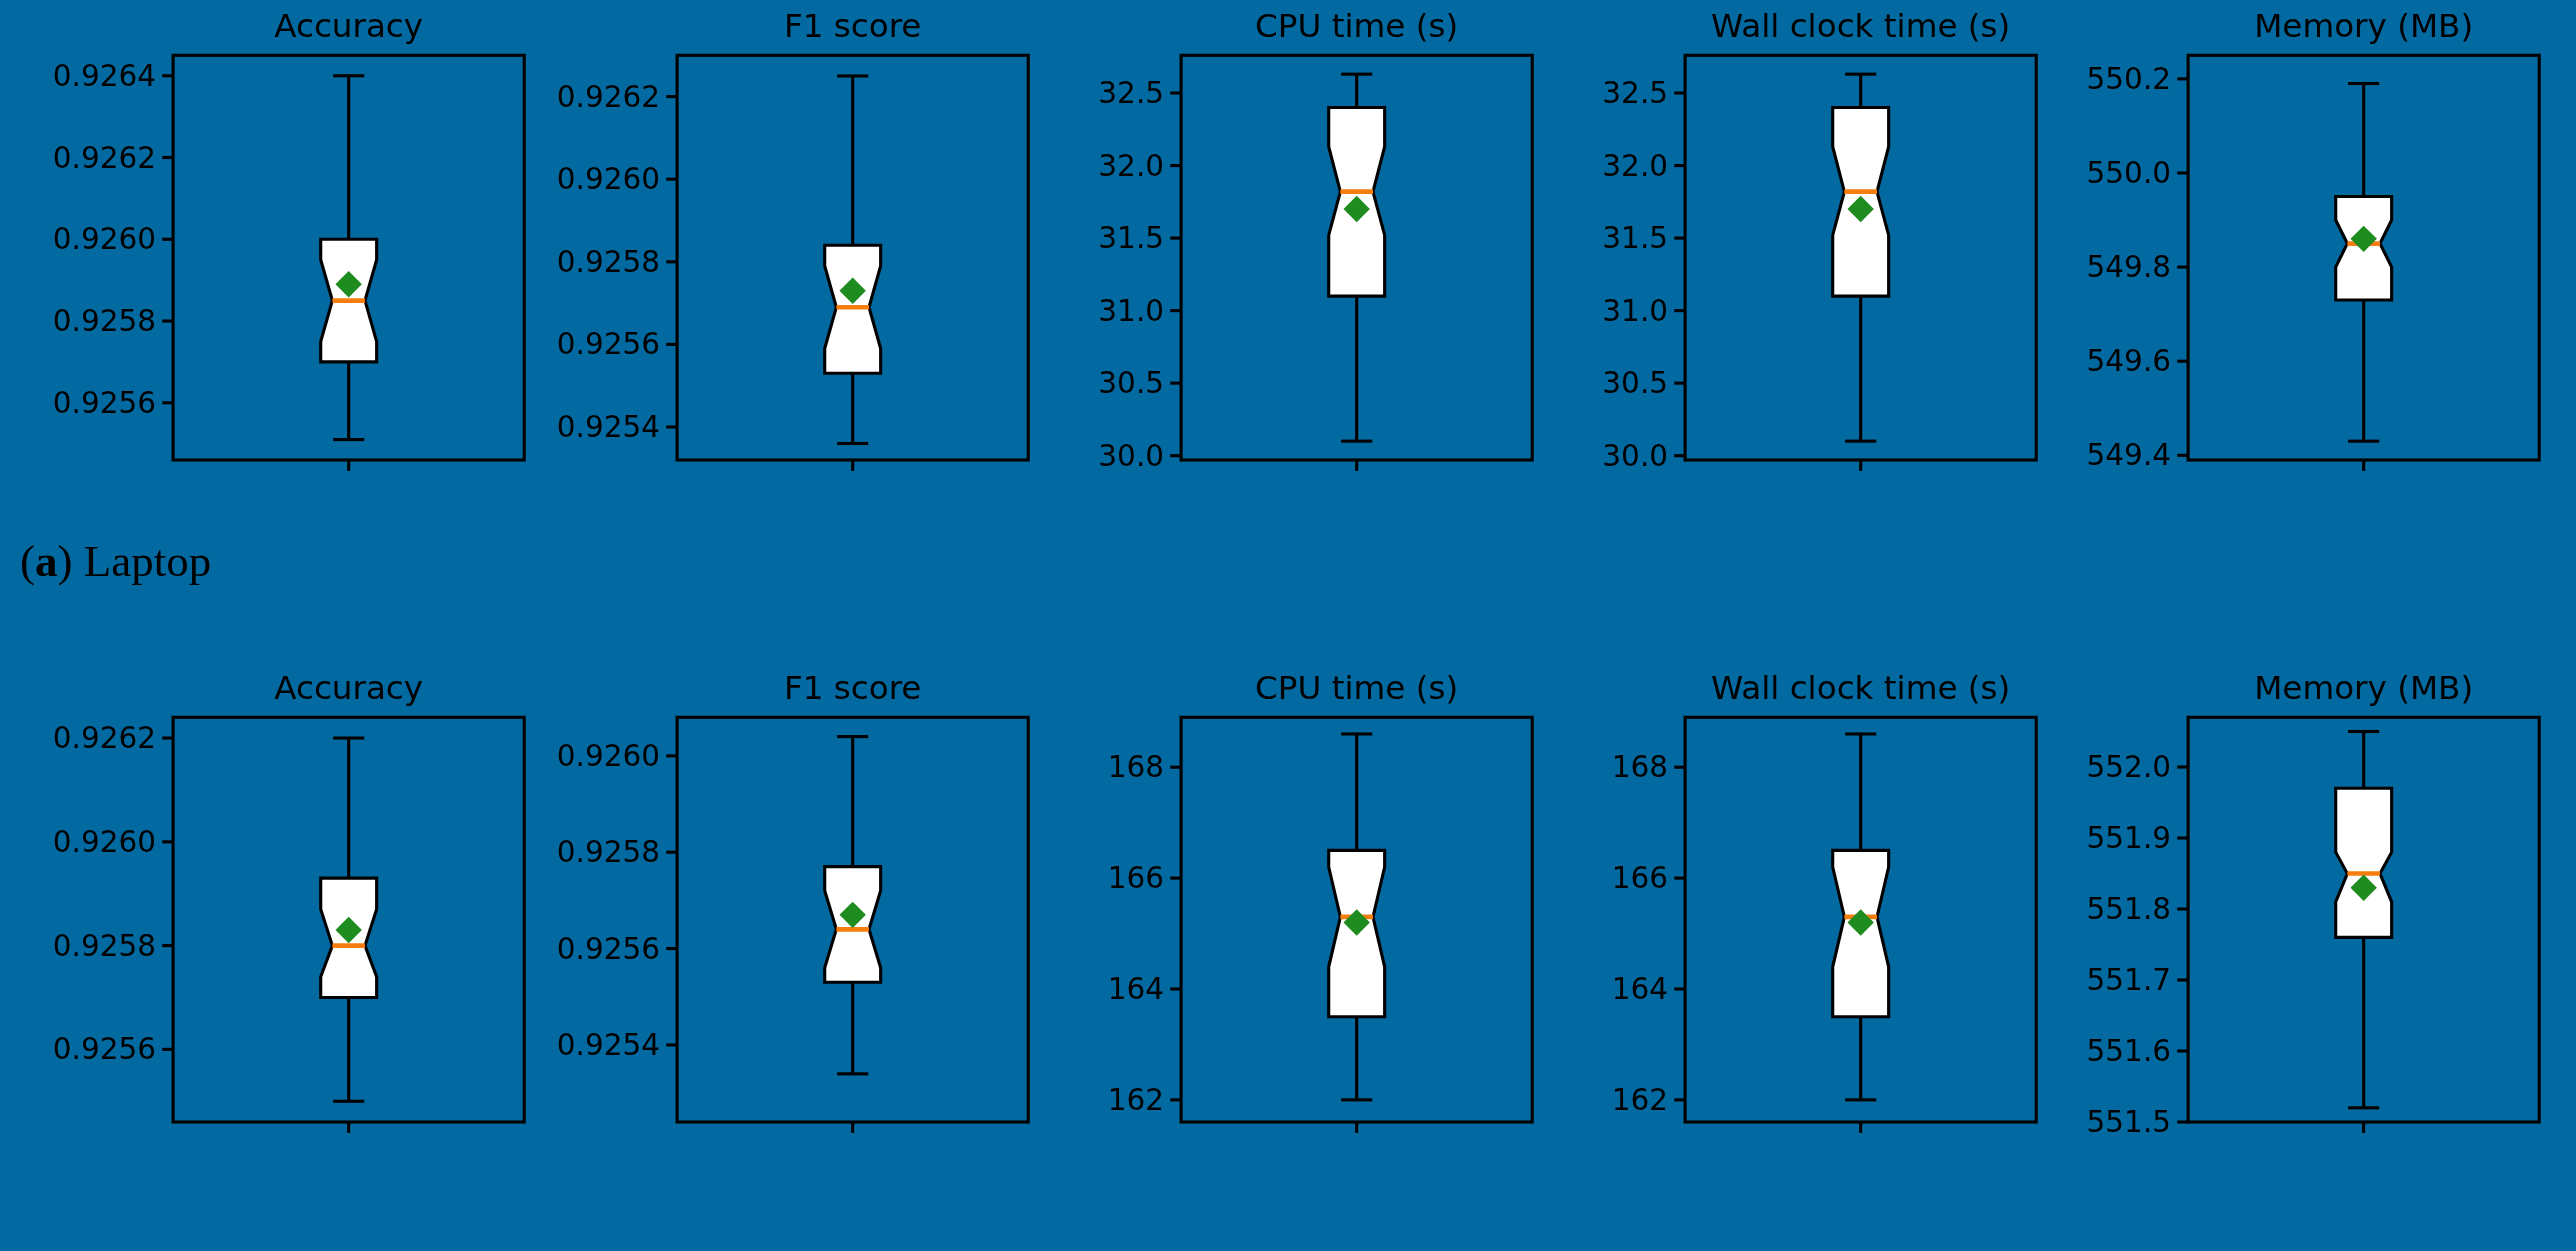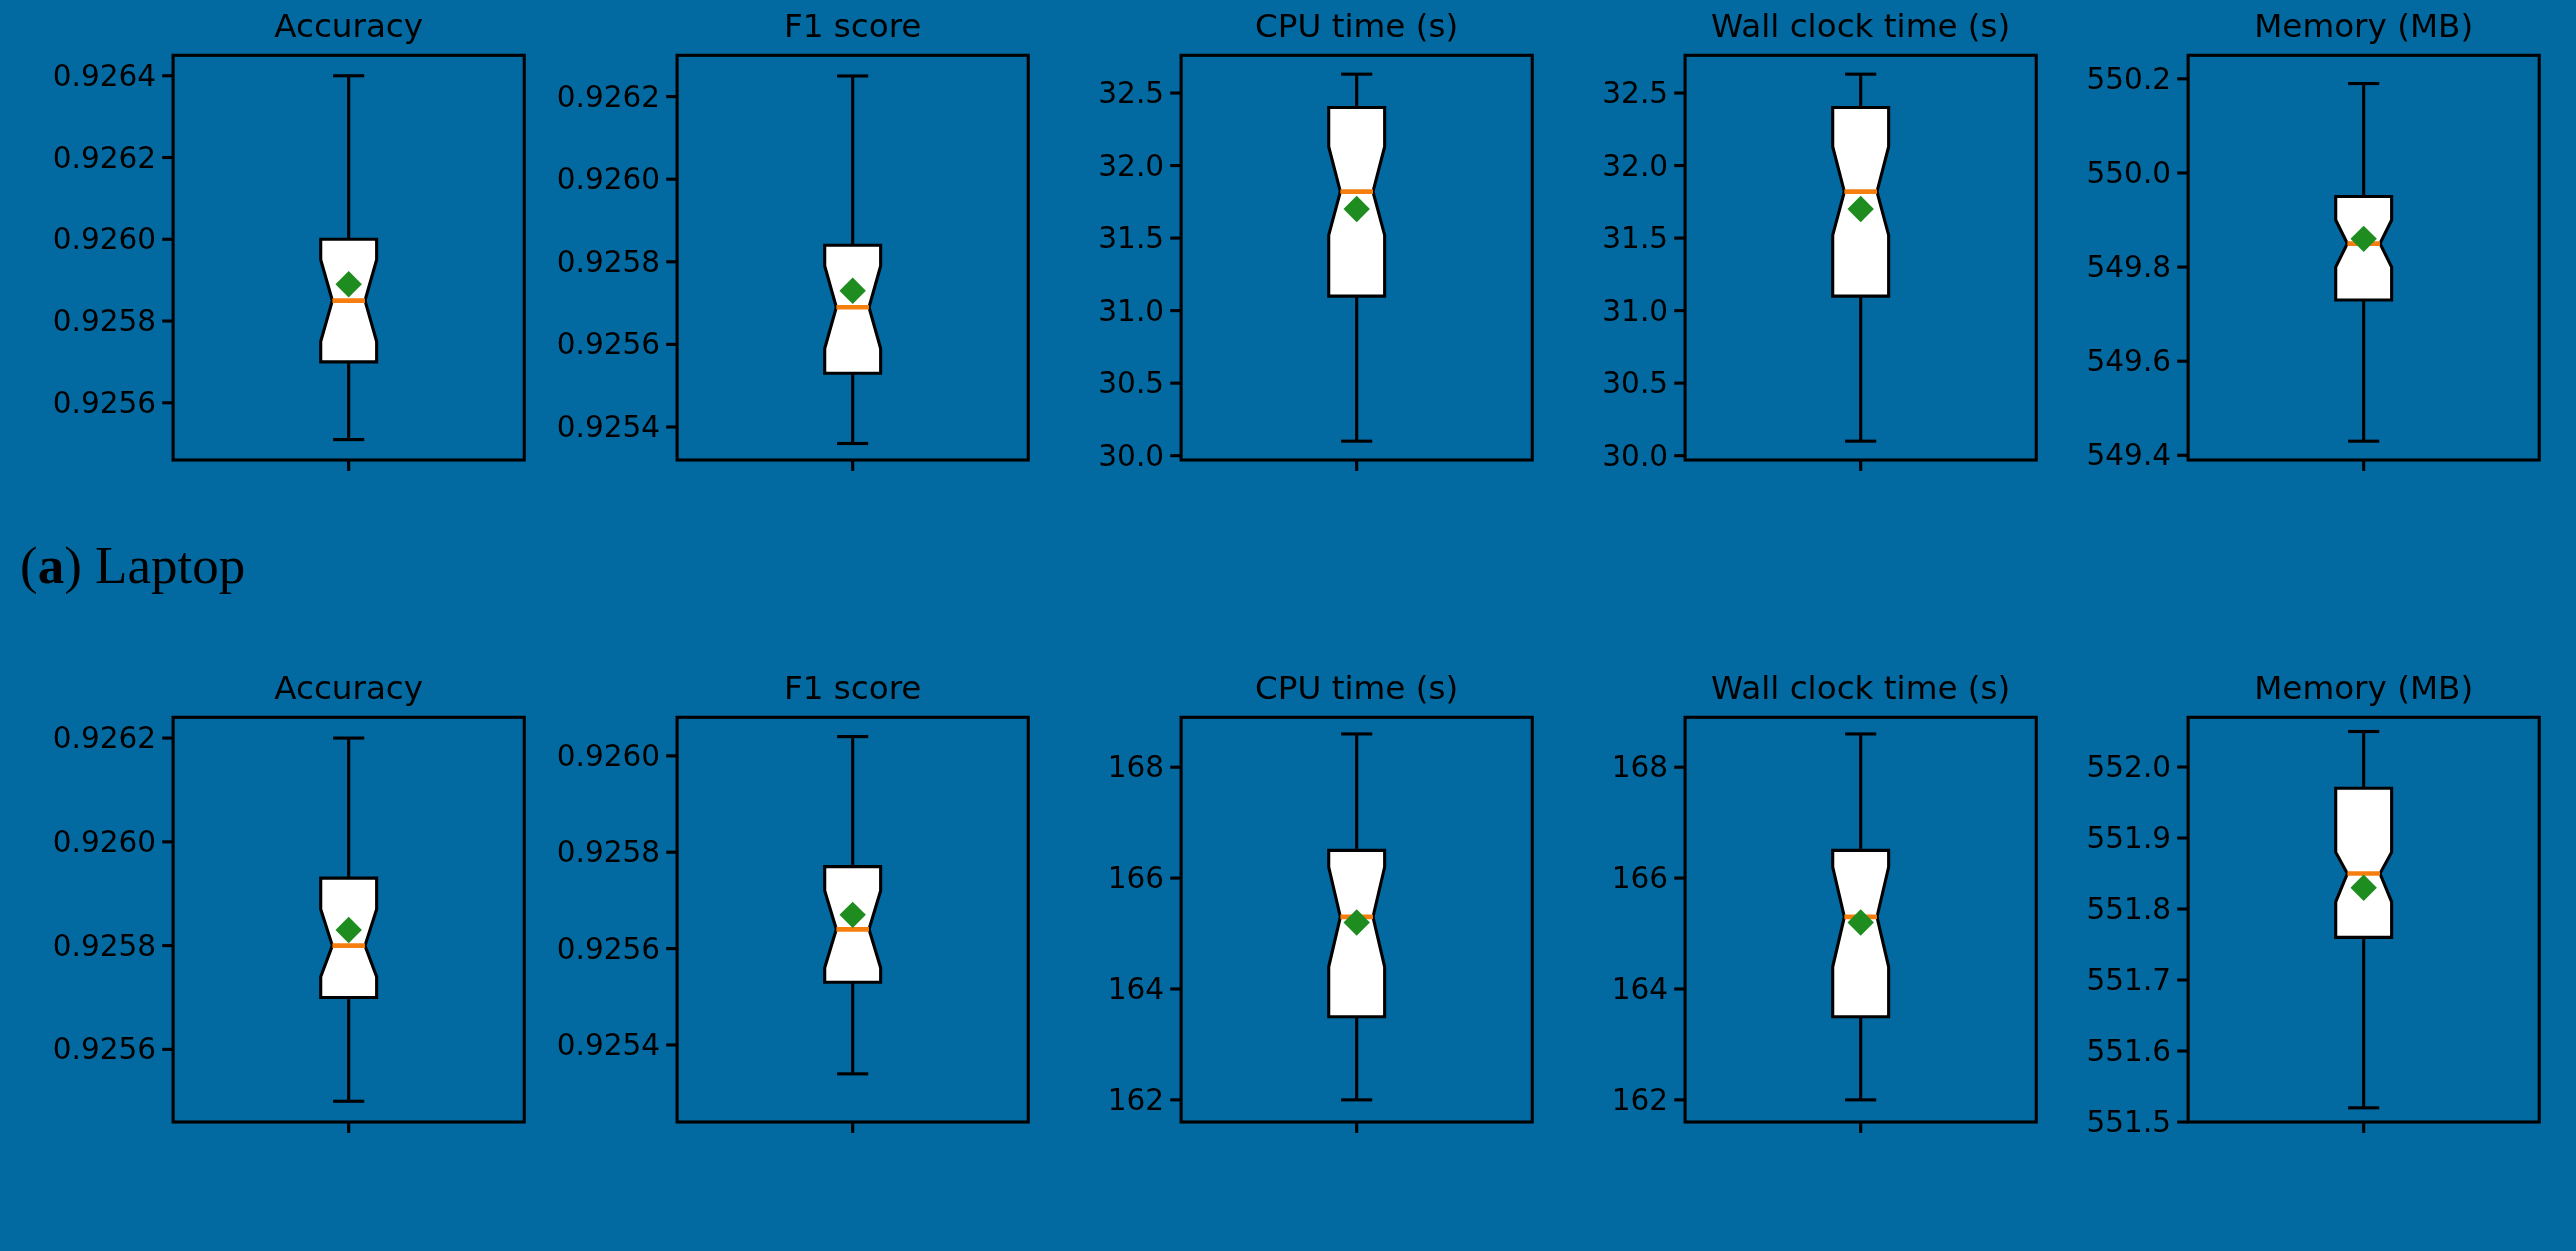--- a/index.html
+++ b/index.html
@@ -3,21 +3,21 @@
 <meta charset="utf-8">
 <style>
   html, body { margin: 0; padding: 0; background: #ffffff; }
   body { width: 2576px; height: 1251px; font-family: "DejaVu Sans", sans-serif; }
   #figure-root { position: relative; width: 2576px; height: 1251px; background: #0369a1; overflow: hidden; }
   .panel-svg { position: absolute; }
   .row-caption {
     position: absolute;
     left: 20px;
     font-family: "Liberation Serif", "DejaVu Serif", serif;
-    font-size: 53px;
+    font-size: 45px;
     color: #000000;
     white-space: pre;
   }
   .row-caption .cap-letter { font-weight: bold; }
   #caption-a { top: 535px; }
   #caption-b { top: 1181px; }
 </style>
 </head>
 <body>
 

